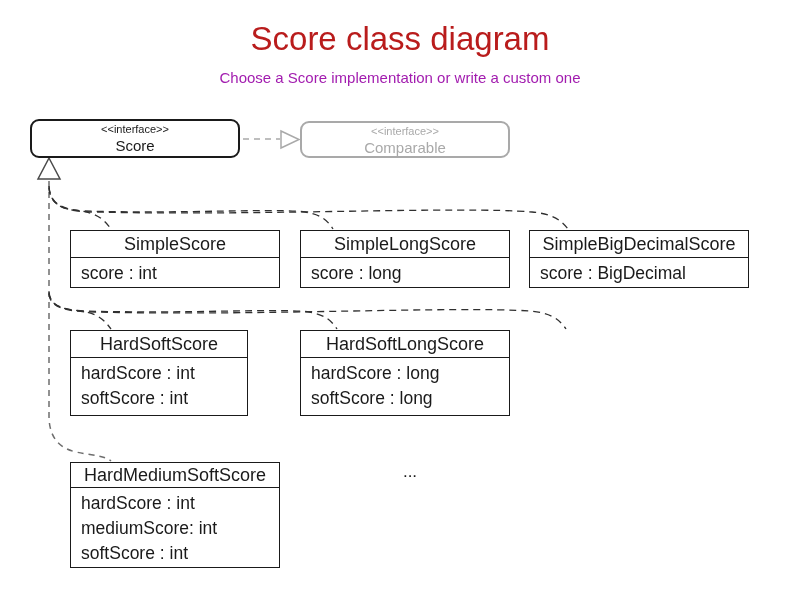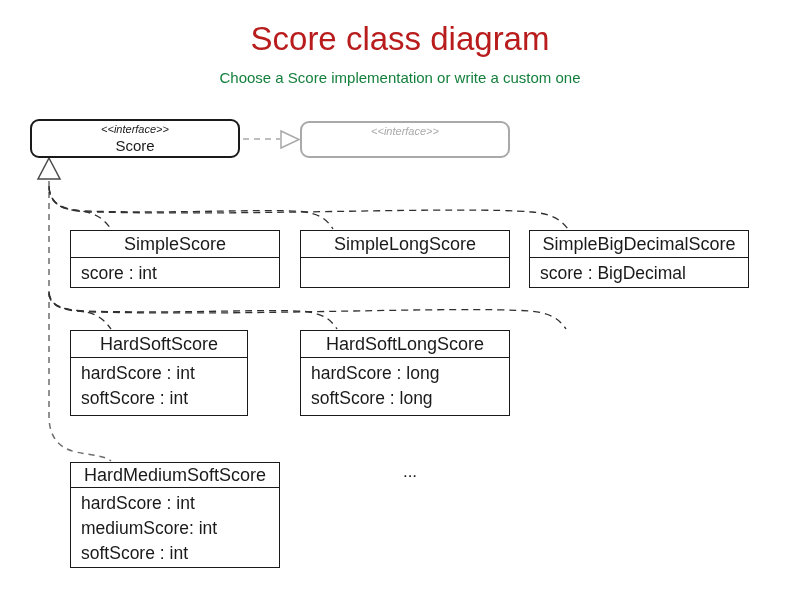--- a/index.html
+++ b/index.html
@@ -9,27 +9,27 @@
     color:#1a1a1a;overflow:hidden;
   }
   .stage{position:relative;width:800px;height:600px;background:#ffffff;}
   .connectors{position:absolute;left:0;top:0;width:800px;height:600px;}
   .title{
     position:absolute;left:0;top:20px;width:800px;
     text-align:center;font-size:33px;color:#b91c1c;letter-spacing:0px;
   }
   .subtitle{
     position:absolute;left:0;top:69px;width:800px;
-    text-align:center;font-size:15px;color:#15803d;
+    text-align:center;font-size:15px;color:#a21caf;
   }
   .iface{
     position:absolute;box-sizing:border-box;background:#ffffff;
     border:2px solid #1a1a1a;border-radius:9px;text-align:center;
   }
-  .iface .stereo{font-size:11px;line-height:13px;margin-top:2px;font-style:italic;}
+  .iface .stereo{font-size:11px;line-height:13px;margin-top:2px;}
   .iface .iname{font-size:15px;line-height:20px;}
   .iface.muted{border-color:#a9a9a9;}
   .iface.muted .stereo,.iface.muted .iname{color:#a9a9a9;}
   .cls{
     position:absolute;box-sizing:border-box;background:#ffffff;
     border:1.5px solid #1a1a1a;border-radius:0;
   }
   .cls-name{
     height:26px;line-height:26px;text-align:center;
     font-size:18px;border-bottom:1.5px solid #1a1a1a;
@@ -65,30 +65,34 @@
   <div class="title">Score class diagram</div>
   <div class="subtitle">Choose a Score implementation or write a custom one</div>
 
   <div class="iface" style="left:30px;top:119px;width:210px;height:39px;">
     <div class="stereo">&lt;&lt;interface&gt;&gt;</div>
     <div class="iname">Score</div>
   </div>
 
   <div class="iface muted" style="left:300px;top:121px;width:210px;height:37px;">
     <div class="stereo">&lt;&lt;interface&gt;&gt;</div>
+    <div class="iname">Comparable</div>
   </div>
 
   <div class="cls" style="left:70px;top:230px;width:210px;height:58px;">
     <div class="cls-name">SimpleScore</div>
     <div class="cls-attrs">
       <div class="attr">score : int</div>
     </div>
   </div>
   <div class="cls" style="left:300px;top:230px;width:210px;height:58px;">
     <div class="cls-name">SimpleLongScore</div>
+    <div class="cls-attrs">
+      <div class="attr">score : long</div>
+    </div>
   </div>
   <div class="cls" style="left:529px;top:230px;width:220px;height:58px;">
     <div class="cls-name">SimpleBigDecimalScore</div>
     <div class="cls-attrs">
       <div class="attr">score : BigDecimal</div>
     </div>
   </div>
 
   <div class="cls" style="left:70px;top:330px;width:178px;height:86px;">
     <div class="cls-name">HardSoftScore</div>

